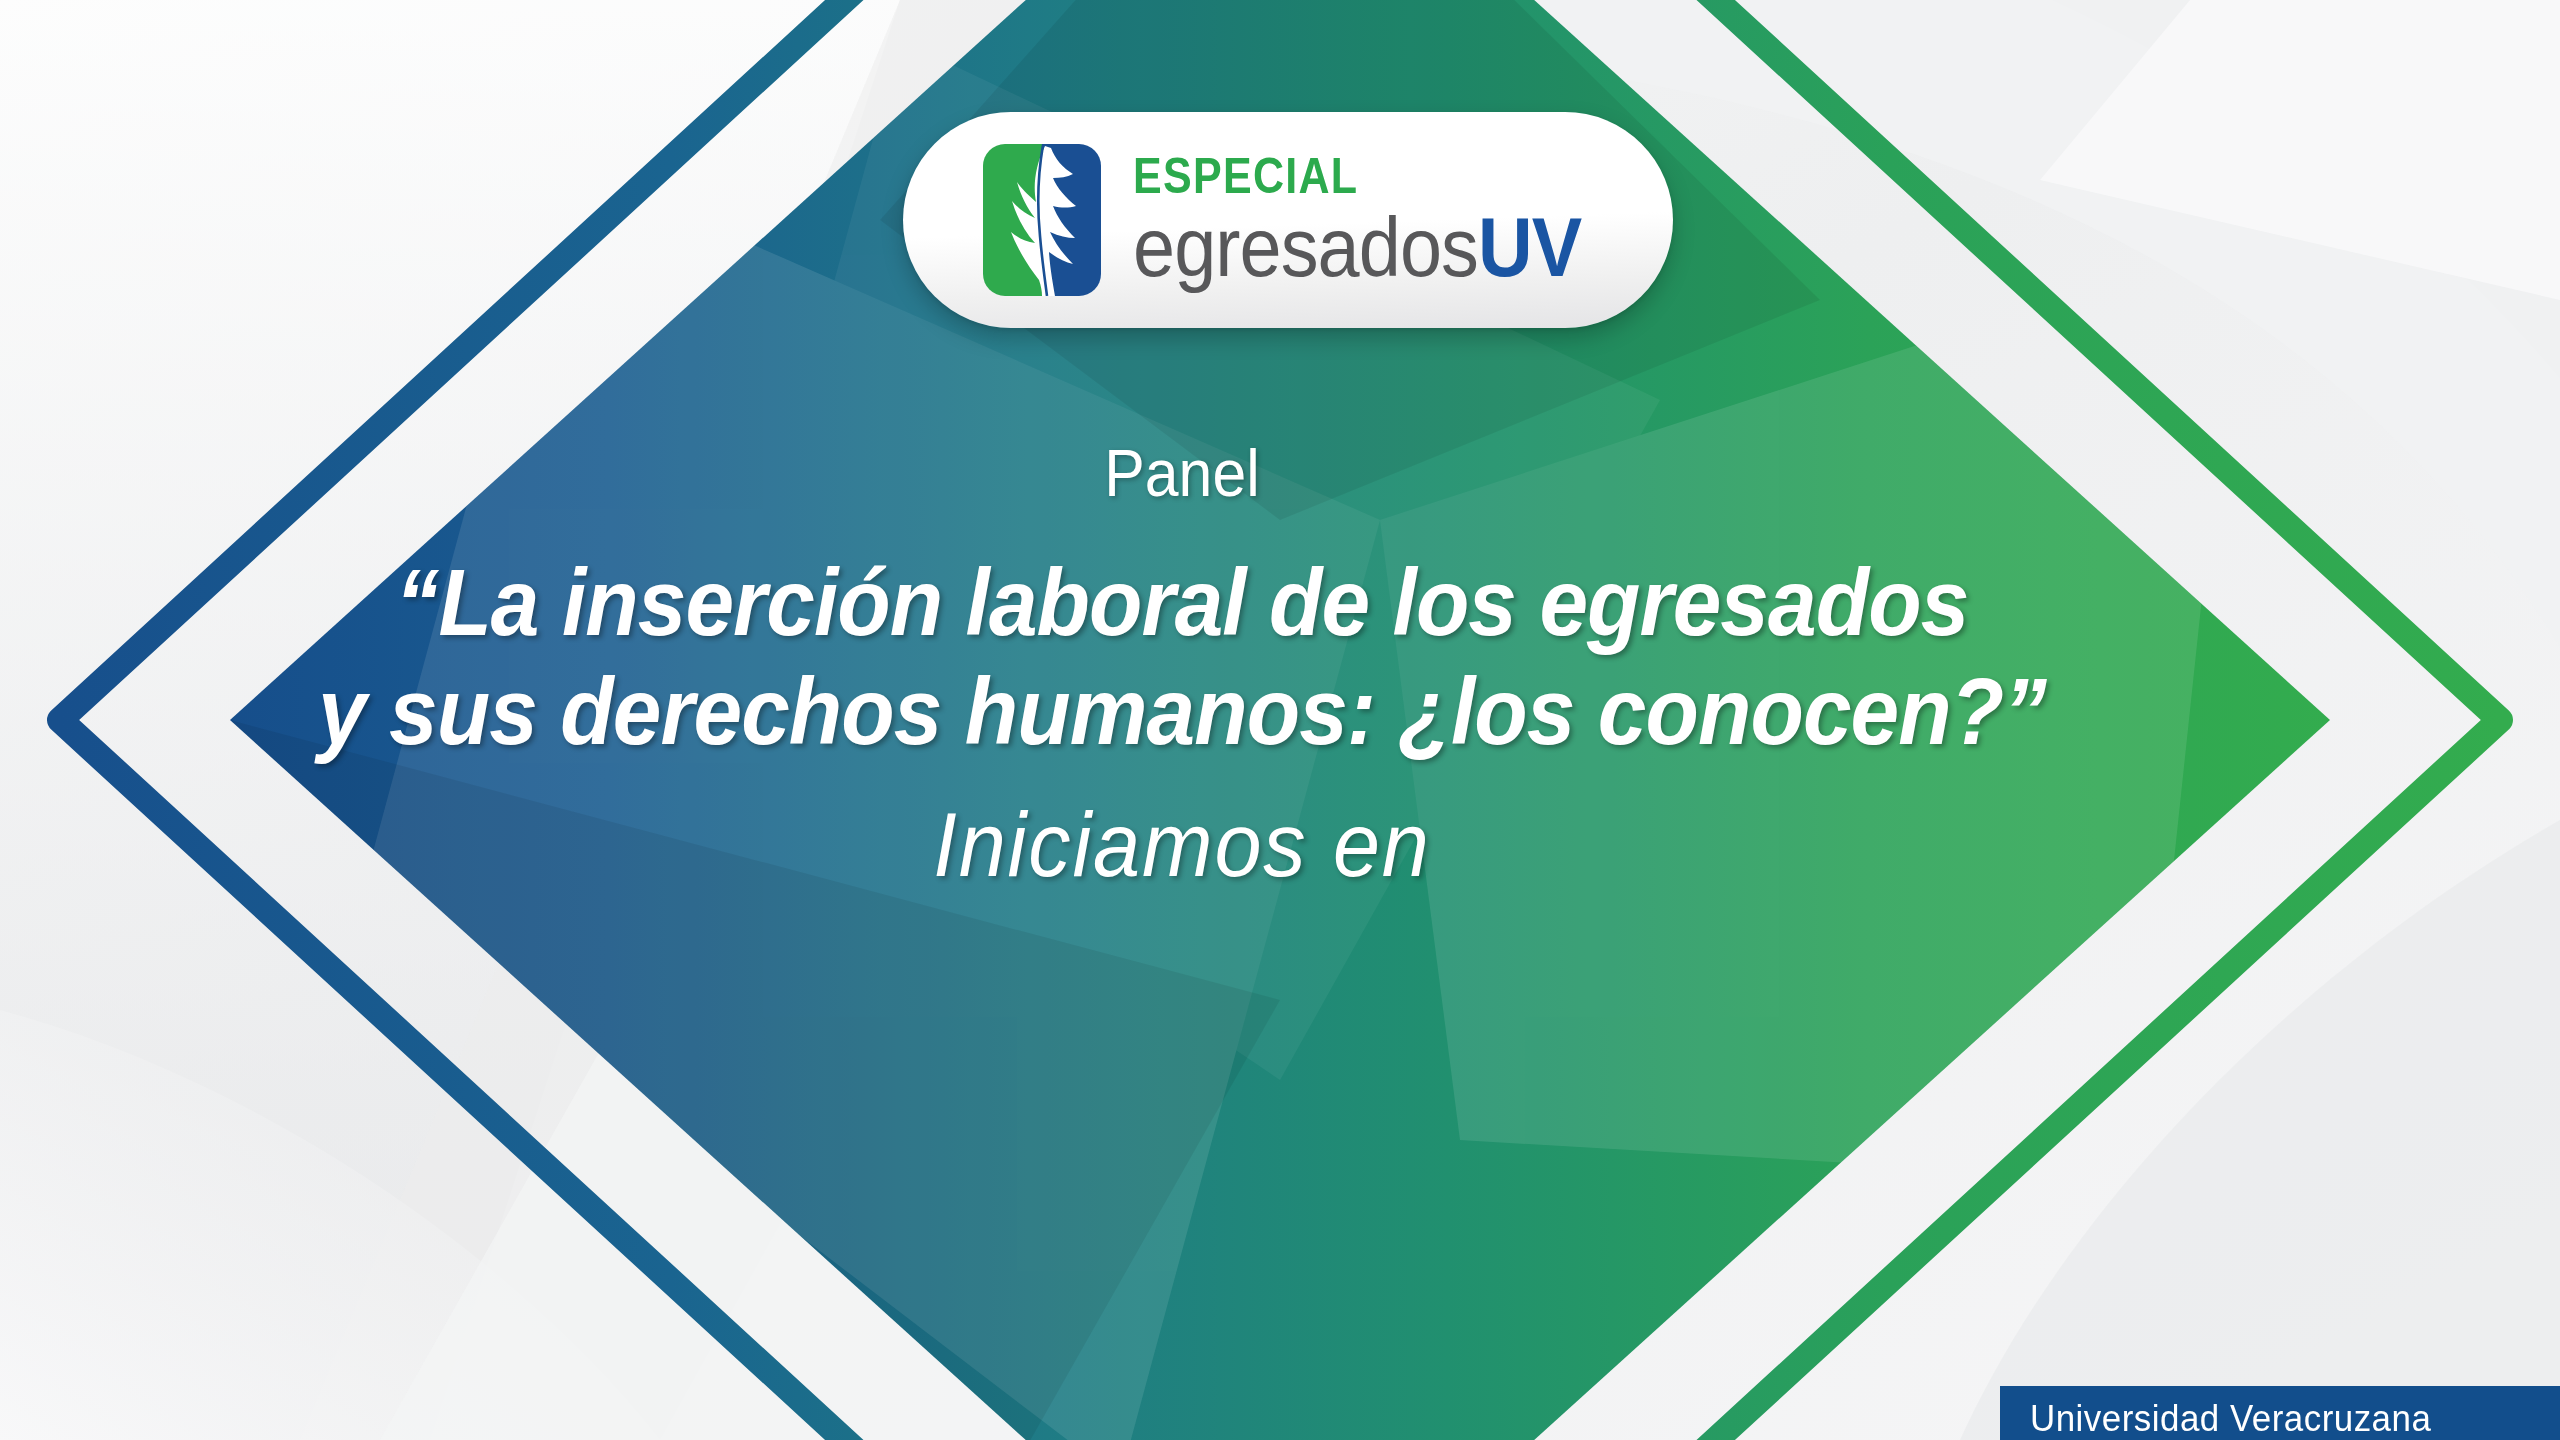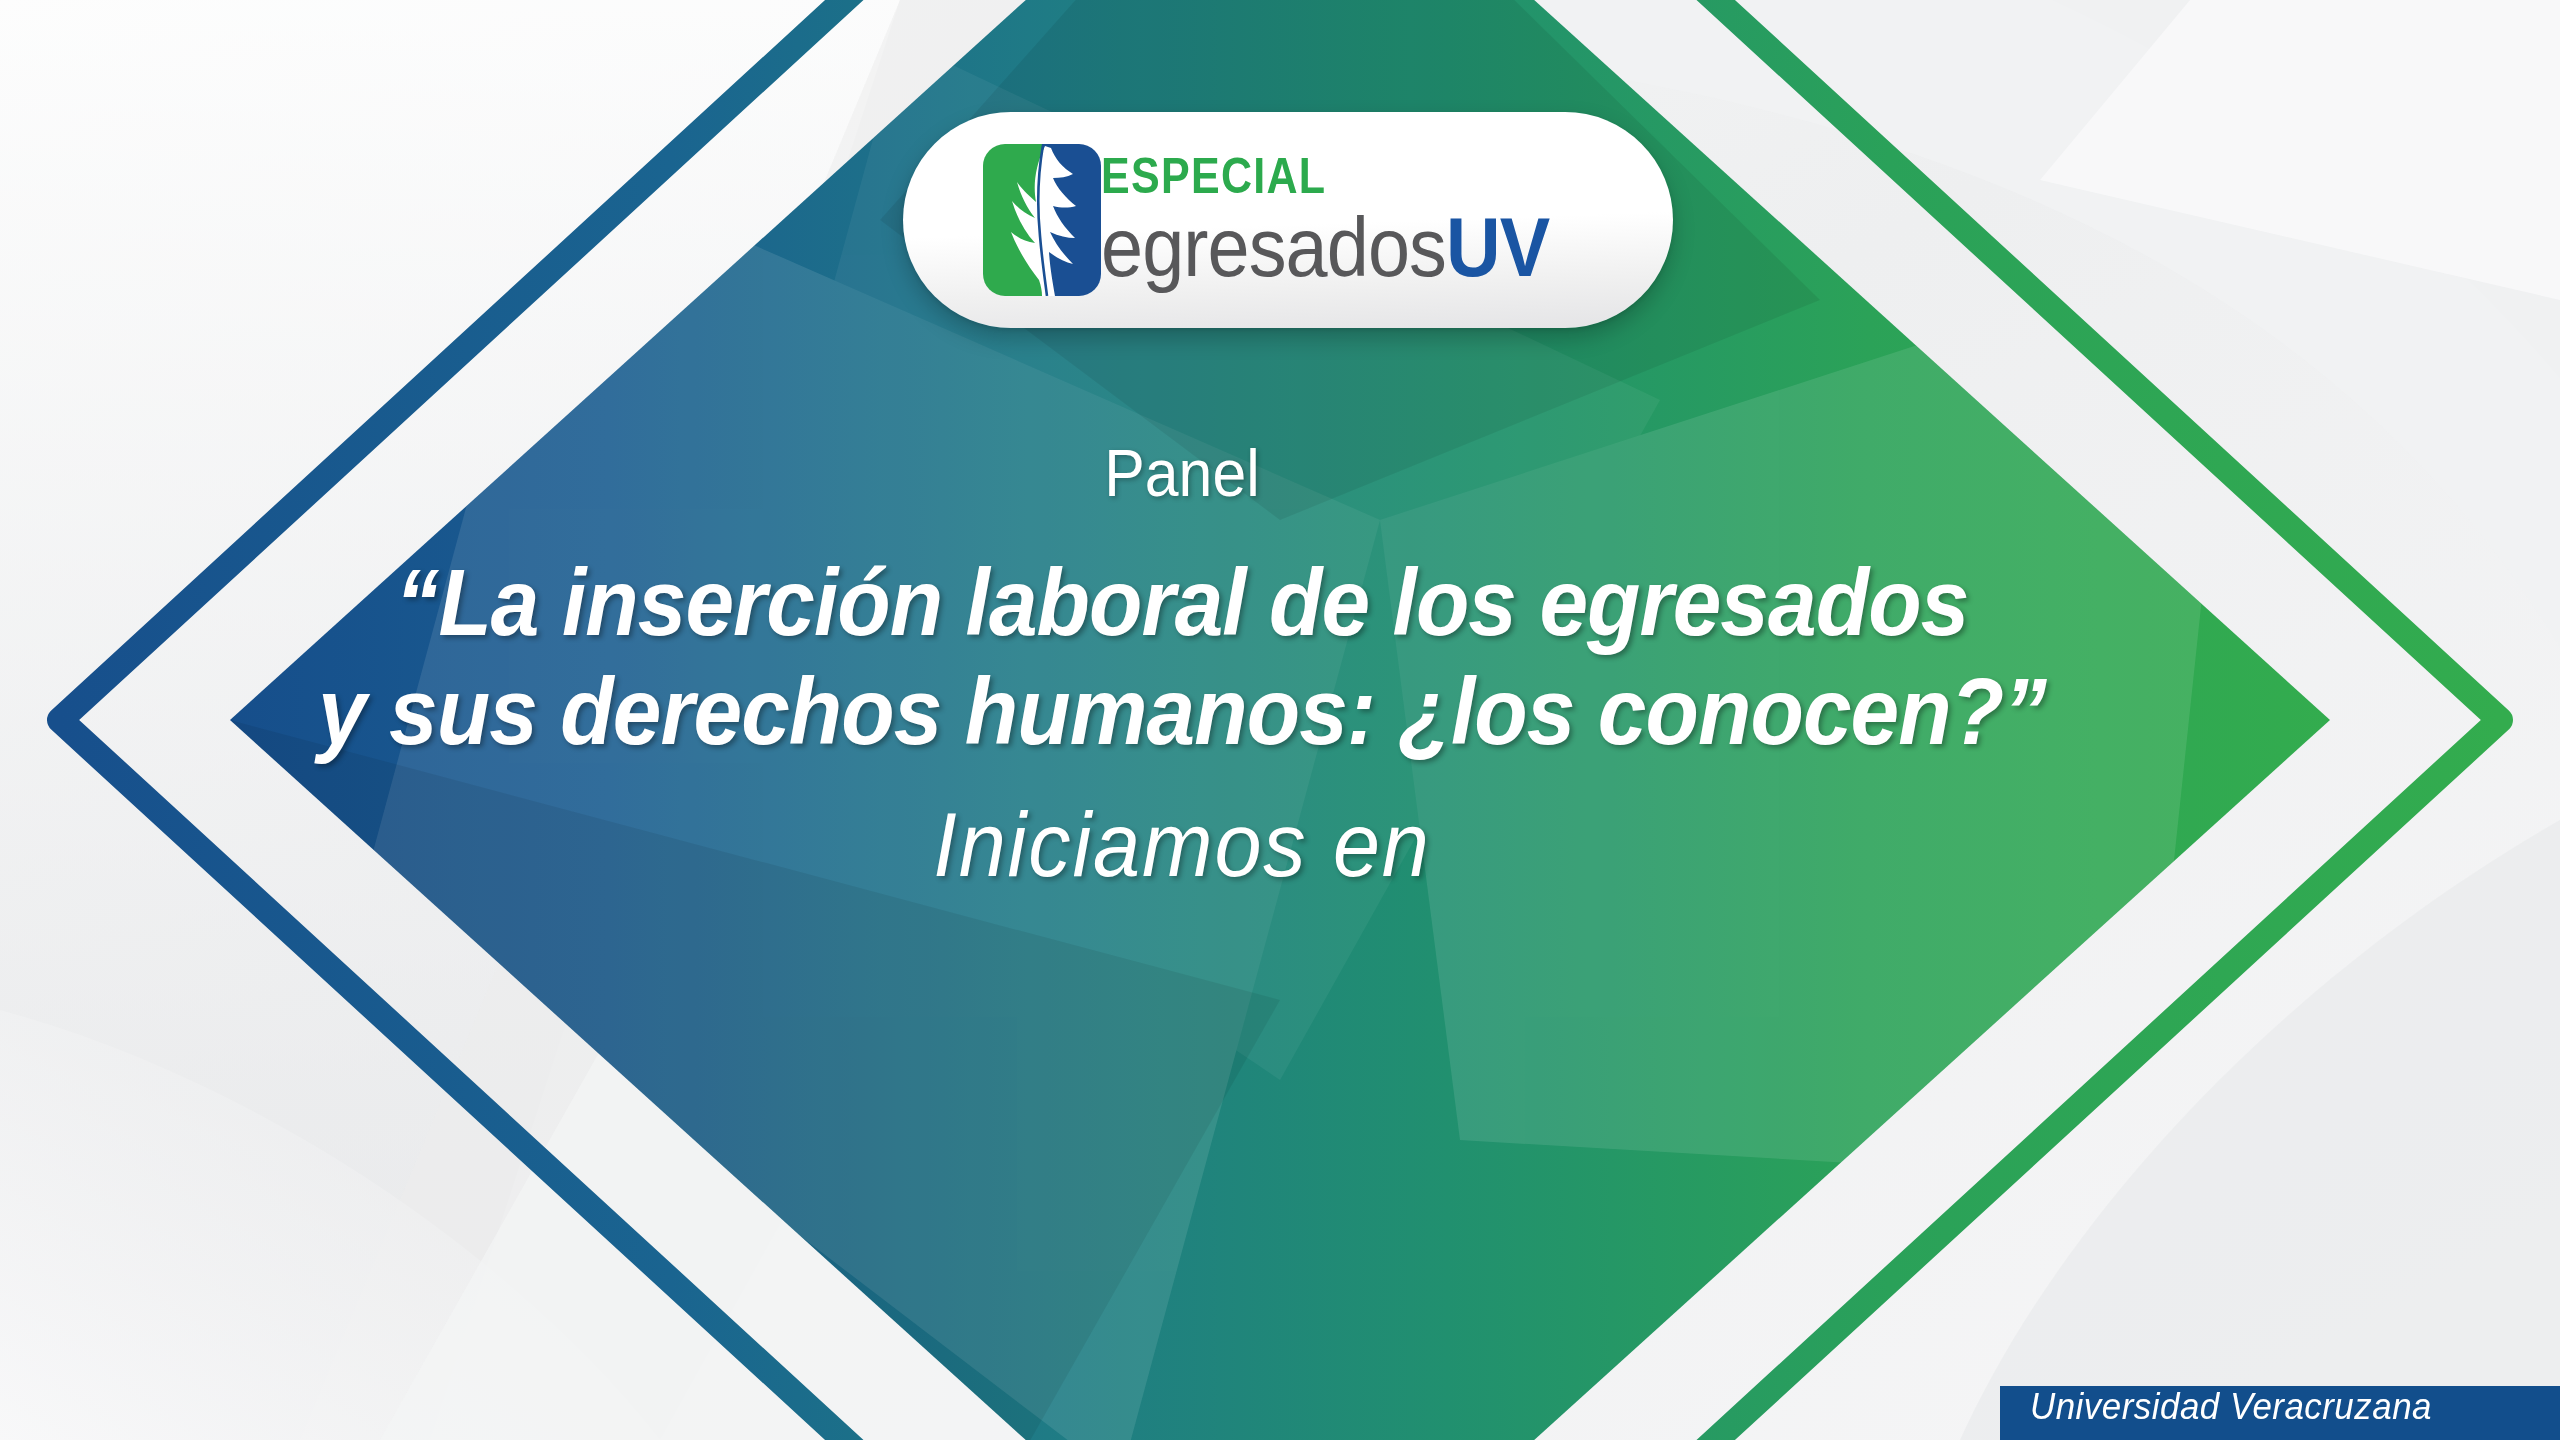--- a/index.html
+++ b/index.html
@@ -30,21 +30,21 @@
     position:absolute;
     left:903px; top:112px;
     width:770px; height:216px;
     border-radius:108px;
     background:linear-gradient(178deg,#ffffff 0%,#ffffff 52%,#f0f0f0 78%,#e4e4e6 100%);
     box-shadow:0 10px 22px rgba(0,0,0,0.22), 0 2px 4px rgba(0,0,0,0.10);
     display:flex; align-items:center;
     padding-left:80px;
   }
   #logo-mark { width:118px; height:152px; flex:0 0 auto; }
-  #logo-wordmark { line-height:1; }
+  #logo-wordmark { margin-left:32px; line-height:1; }
   #word-especial {
     font-family:"Liberation Sans Narrow","Liberation Sans",sans-serif;
     font-size:50px; font-weight:700; letter-spacing:1.5px;
     color:#2caa4d;
     display:block;
     transform:scaleX(0.86); transform-origin:left center;
   }
   #word-egresados-line {
     display:block; margin-top:4px; white-space:nowrap;
     transform:scaleX(0.9); transform-origin:left center;
@@ -85,24 +85,23 @@
     text-shadow:3px 3px 6px rgba(0,0,0,0.30);
     transform:scaleX(0.94);
     letter-spacing:2px;
   }
 
   
   #footer-banner {
     position:absolute; left:2000px; top:1386px;
     width:560px; height:54px;
     background:#124e8c;
-    display:flex; align-items:flex-start;
+    display:flex; align-items:flex-end;
     padding-left:30px;
     z-index:4;
-    font-style:italic;
   }
   #footer-banner-label {
     color:#ffffff; font-size:36px; font-weight:400;
     font-family:"Liberation Sans Narrow","Liberation Sans",sans-serif;
     letter-spacing:0.5px;
     transform:scaleX(0.97); transform-origin:left center;
     white-space:nowrap;
   }
 </style>
 </head>

